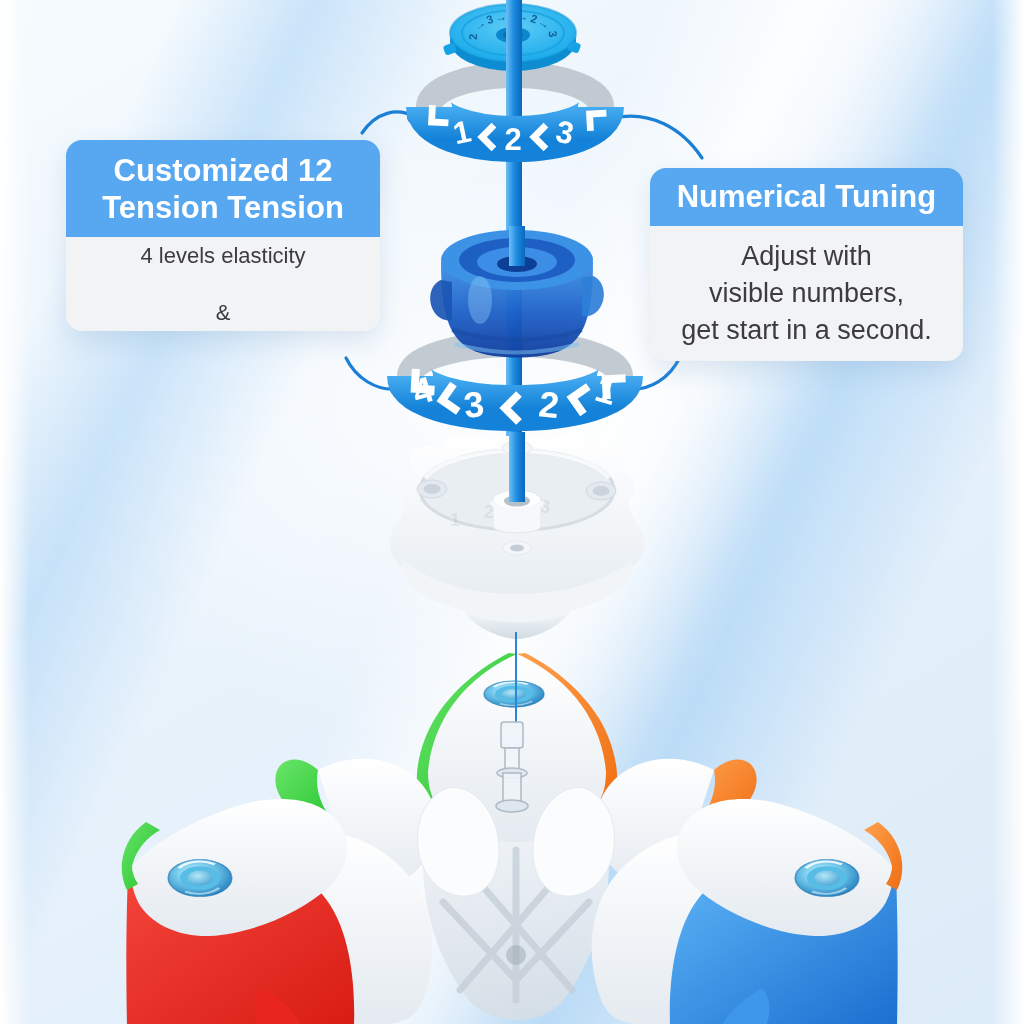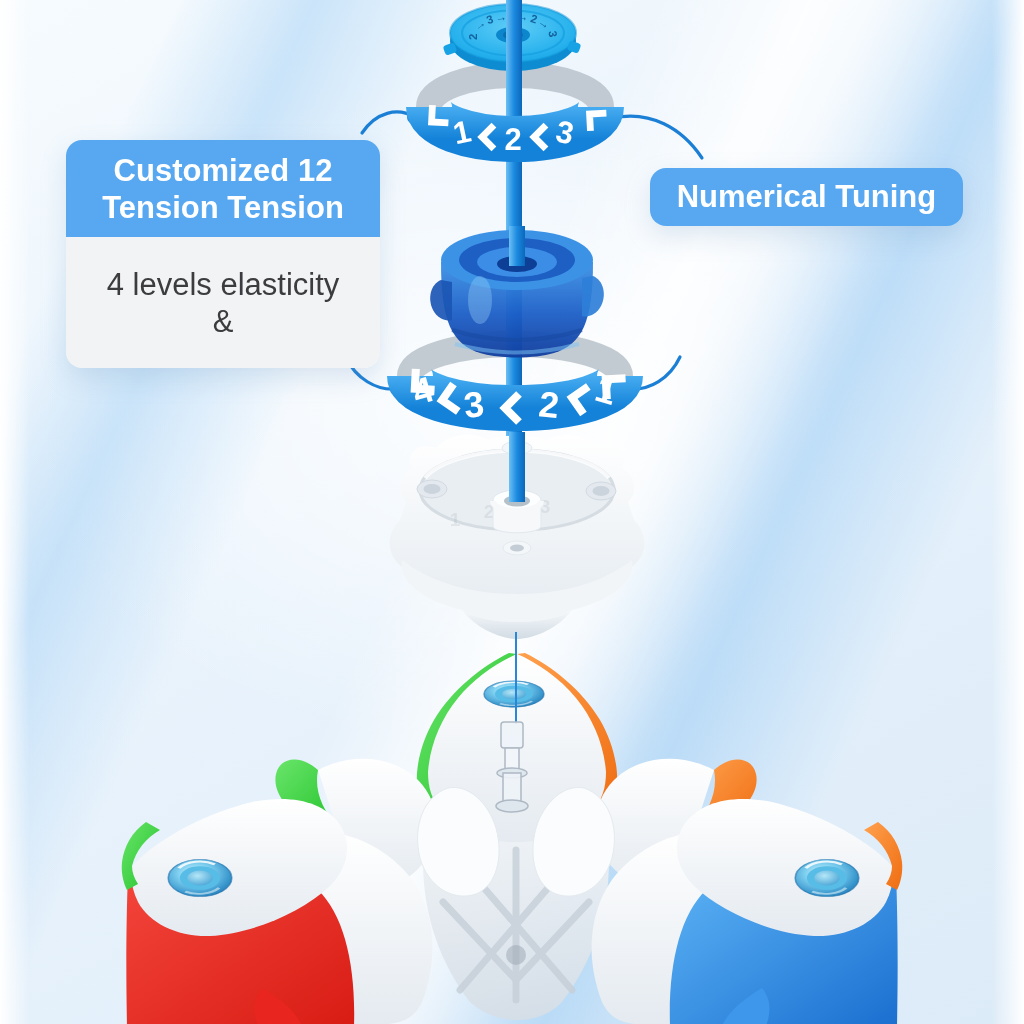--- a/index.html
+++ b/index.html
@@ -16,21 +16,21 @@
   }
   .scene{position:absolute;left:0;top:0;}
   .callout{position:absolute;border-radius:16px;overflow:hidden;
     box-shadow:0 10px 26px rgba(110,150,190,.22);}
   .callout .head{background:#57a8f1;color:#ffffff;font-weight:bold;text-align:center;
     display:flex;flex-direction:column;align-items:center;justify-content:center;}
   .callout .body{background:#f2f3f5;color:#3c3c3e;text-align:center;
     display:flex;flex-direction:column;align-items:center;justify-content:center;}
   .callout-left{left:66px;top:140px;width:314px;}
   .callout-left .head{height:97px;font-size:31px;line-height:37px;}
-  .callout-left .body{height:131px;font-size:31px;line-height:37px;}
+  .callout-left .body{height:94px;font-size:22px;line-height:37px;justify-content:space-between;}
   .callout-right{left:650px;top:157px;width:313px;margin-top:11px;}
   .callout-right .head{height:58px;font-size:31px;}
   .callout-right .body{height:135px;font-size:27px;line-height:37px;}
   svg text{font-family:"Liberation Sans",sans-serif;font-weight:bold;text-anchor:middle;}
   .ringnum{fill:#ffffff;}
   .emboss{fill:#7d8b96;opacity:.14;font-size:19px;}
 </style>
 </head>
 <body>
 
@@ -273,15 +273,20 @@
   <div class="body">
     <span>4 levels elasticity</span>
     <span>&amp;</span>
   </div>
 </div>
 
 <div class="callout callout-right">
   <div class="head">
     <span>Numerical Tuning</span>
   </div>
+  <div class="body">
+    <span>Adjust with</span>
+    <span>visible numbers,</span>
+    <span>get start in a second.</span>
+  </div>
 </div>
 
 </div>
 
 </body></html>

